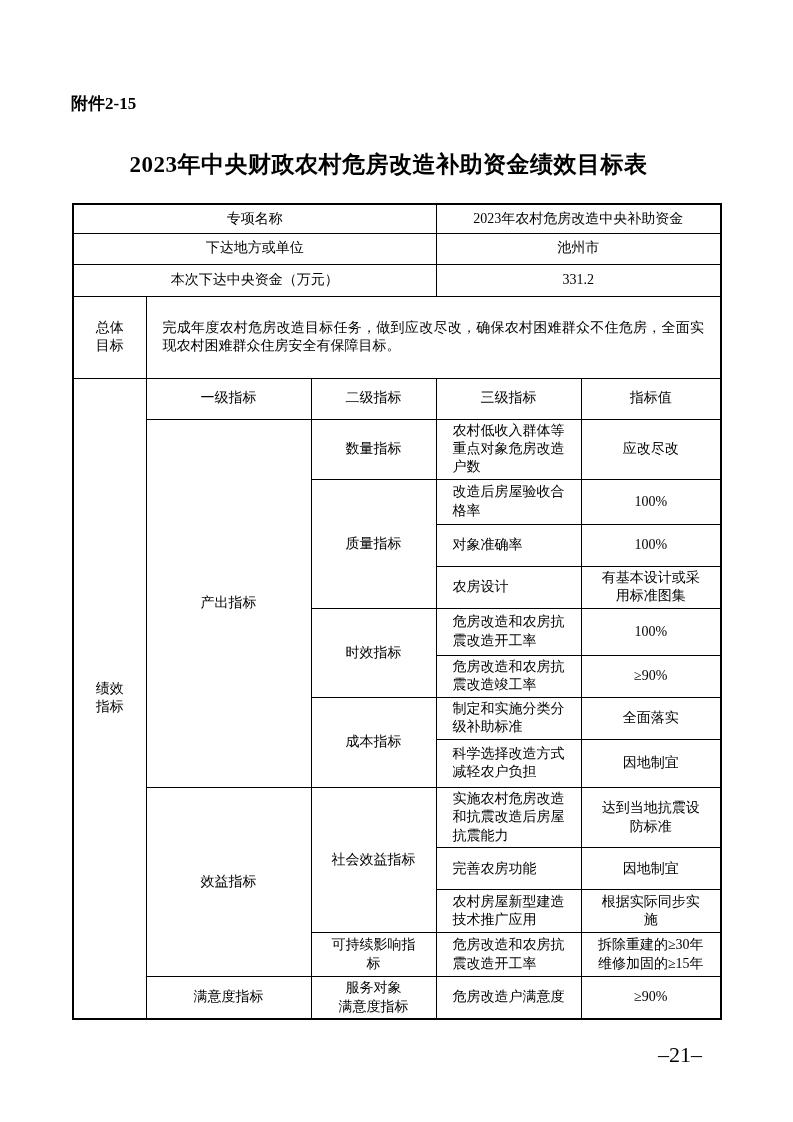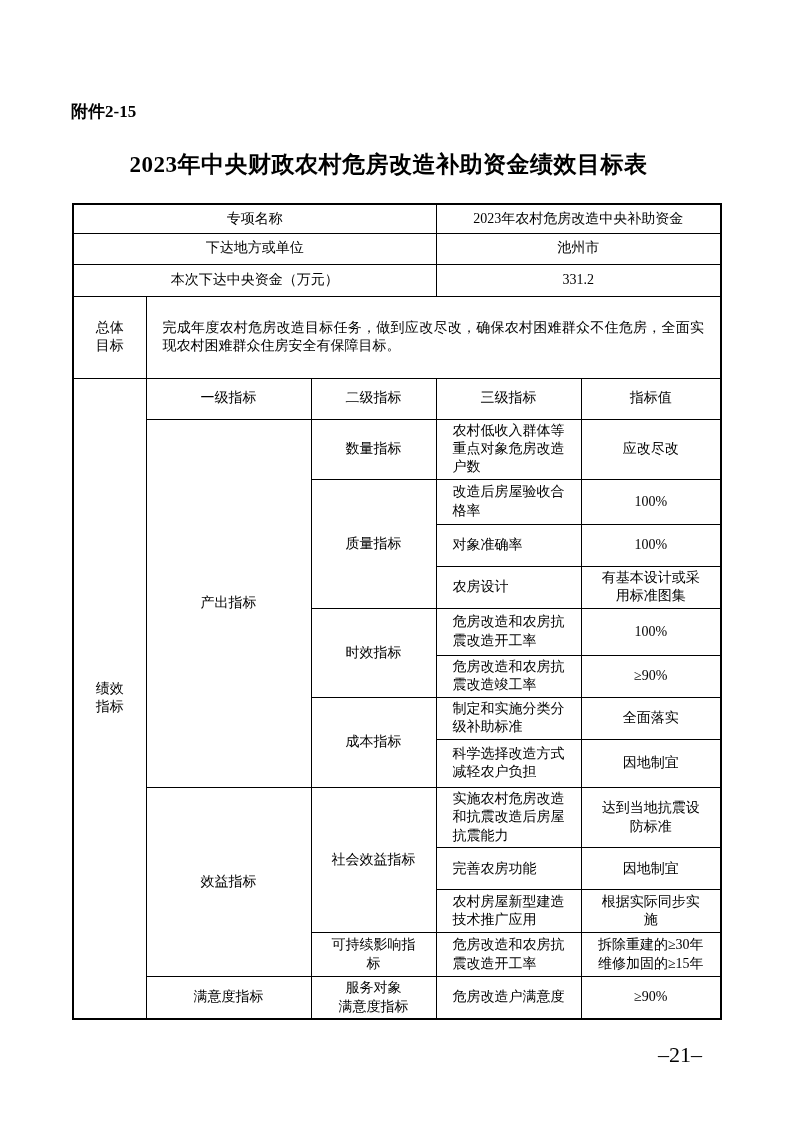--- a/index.html
+++ b/index.html
@@ -6,21 +6,21 @@
   .page{
     position:relative;
     width:793px;height:1122px;
     margin:0 auto;
     background:#ffffff;
     font-family:"Liberation Serif","DejaVu Serif",serif;
     color:#000;
     overflow:hidden;
   }
   .attachment{
-    position:absolute;left:71px;top:100px;
+    position:absolute;left:71px;top:92px;
     font-size:17px;font-weight:bold;
   }
   .title{
     position:absolute;left:0;right:16px;top:149px;
     margin:0;text-align:center;
     font-size:23px;font-weight:bold;letter-spacing:0.5px;
   }
   table.main{
     position:absolute;left:72px;top:203px;
     width:648px;

